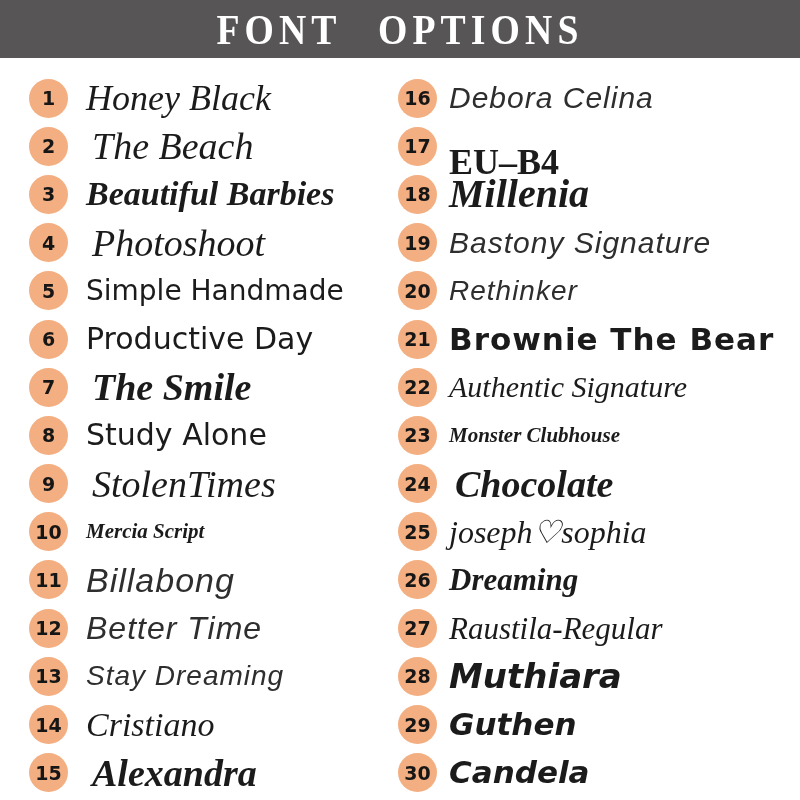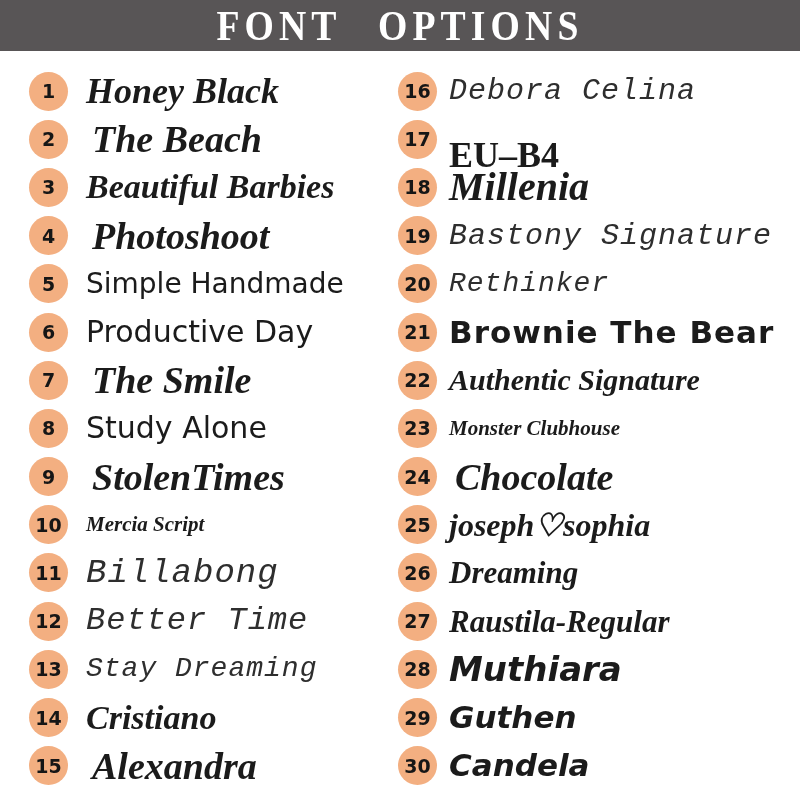--- a/index.html
+++ b/index.html
@@ -13,21 +13,21 @@
   body{
     background:var(--paper);
     font-family:"Liberation Sans", sans-serif;
     color:var(--ink);
     overflow:hidden;
   }
   .page{width:800px;height:800px;position:relative;background:var(--paper);}
 
   
   .banner{
-    width:800px;height:51px;
+    width:800px;height:58px;
     background:var(--header-bg);
     display:flex;align-items:center;justify-content:center;
   }
   .banner h1{
     color:#ffffff;
     font-family:"Liberation Serif", serif;
     font-weight:700;
     font-size:37px;
     letter-spacing:5px;
     word-spacing:22px;
@@ -46,23 +46,23 @@
     background:var(--badge);
     display:flex;align-items:center;justify-content:center;
     font-family:"DejaVu Sans", sans-serif;
     font-weight:700;font-size:19px;color:#161616;
     margin-right:18px;
   }
   .col-right .badge{margin-right:12px;}
   .label{white-space:nowrap;color:var(--ink);line-height:1;}
 
   
-  .script  {font-family:"Liberation Serif", serif;font-style:italic;font-weight:700;}
+  .script  {font-family:"Liberation Serif", serif;font-style:italic;font-weight:400;}
   .script-b{font-family:"Liberation Serif", serif;font-style:italic;font-weight:700;}
-  .script-l{font-family:Liberation Mono, monospace;font-style:italic;font-weight:400;color:#2e2e2e;letter-spacing:1px;}
+  .script-l{font-family:Liberation Sans, sans-serif;font-style:italic;font-weight:400;color:#2e2e2e;letter-spacing:1px;}
   .hand    {font-family:"DejaVu Sans", sans-serif;font-weight:400;}
   .hand-b  {font-family:"DejaVu Sans", sans-serif;font-weight:700;letter-spacing:1px;}
   .serif-b {font-family:"Liberation Serif", serif;font-weight:700;margin-top:31px;}
   .brush-b {font-family:"DejaVu Sans", sans-serif;font-style:italic;font-weight:700;text-align:center;}
 
   .sz28{font-size:28px;} .sz30{font-size:30px;} .sz31{font-size:31px;}
   .sz32{font-size:32px;} .sz33{font-size:21px;} .sz34{font-size:34px;}
   .sz36{font-size:36px;} .sz38{font-size:38px;margin-left:6px;} .sz40{font-size:40px;}
 </style>
 </head>

